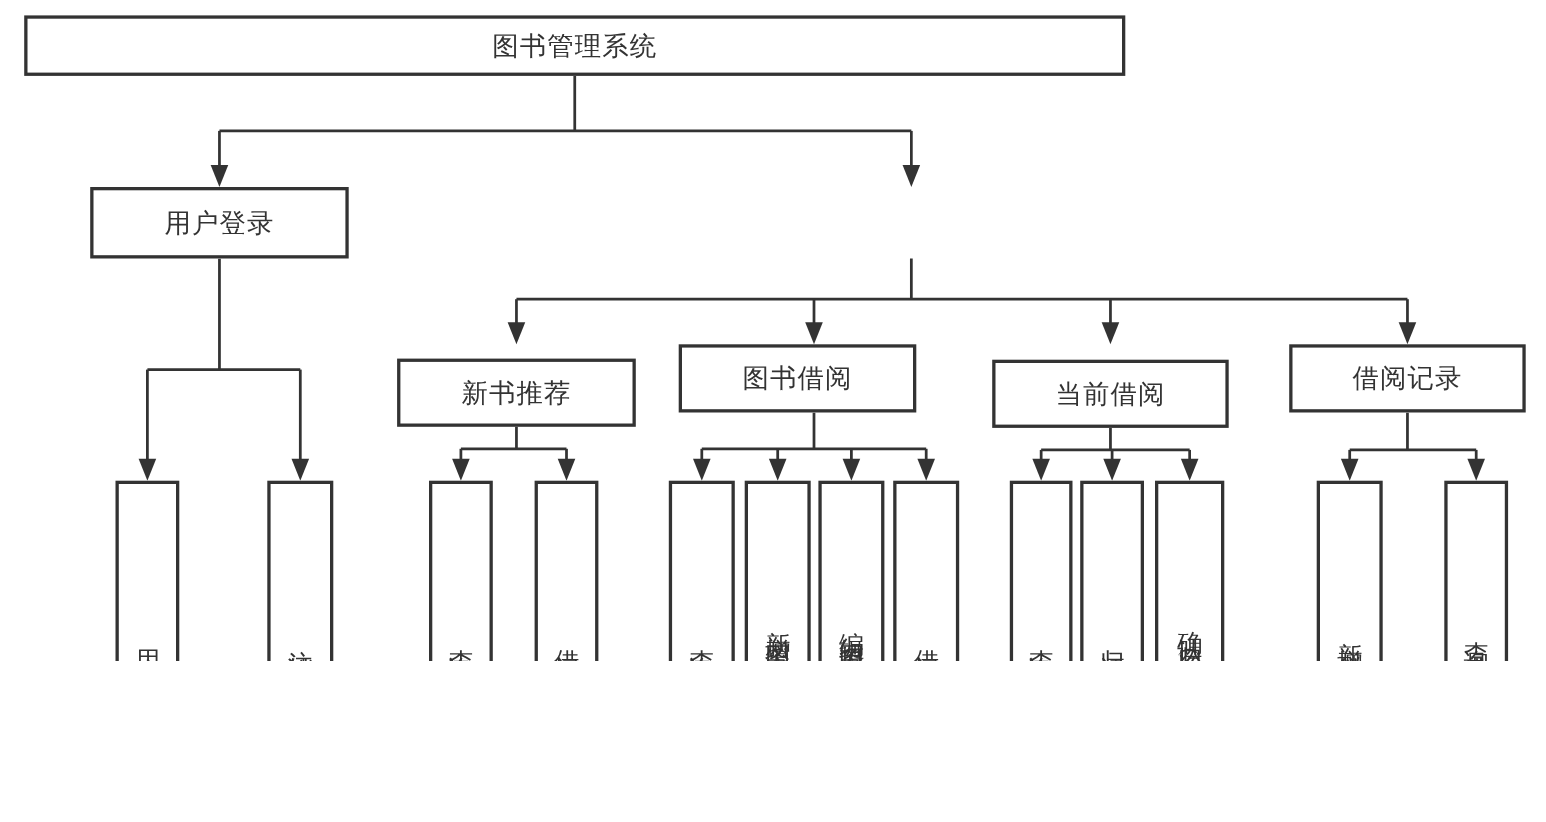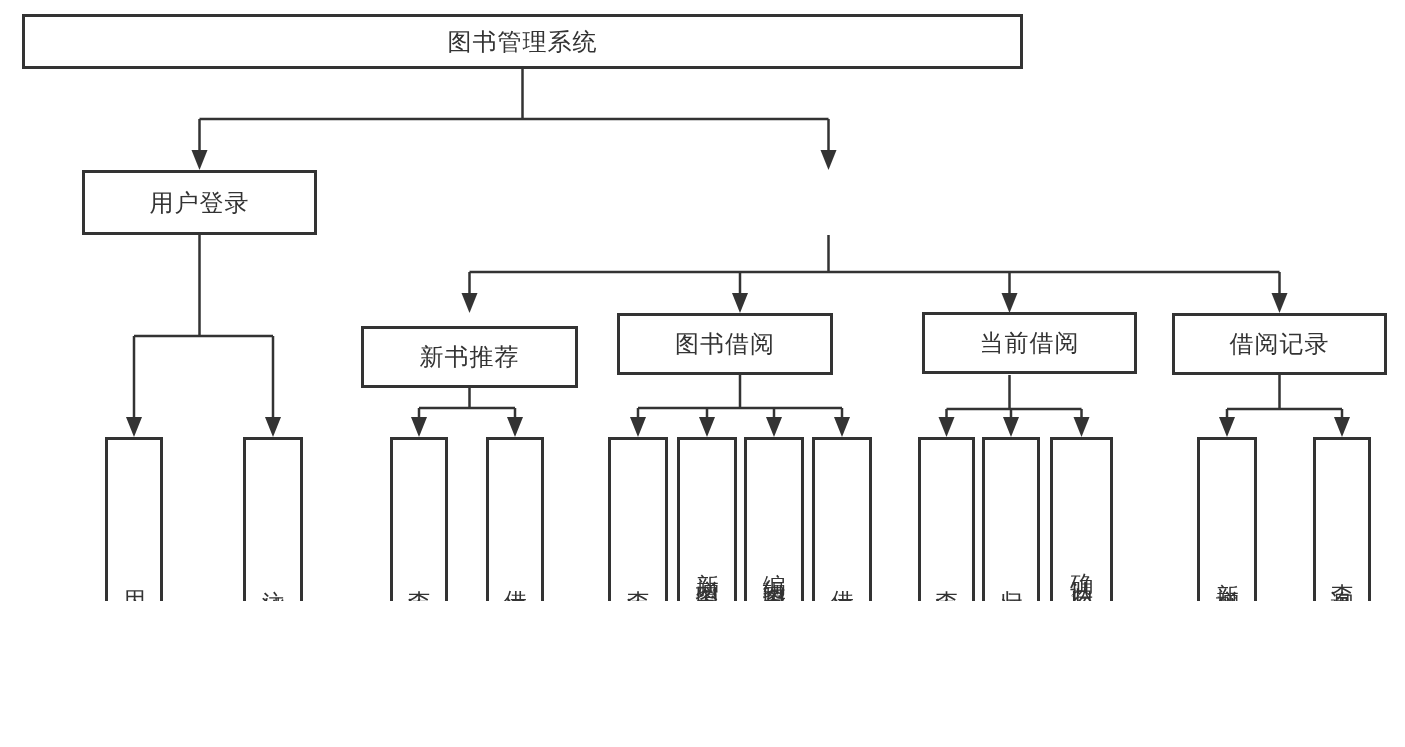--- a/index.html
+++ b/index.html
@@ -121,21 +121,21 @@
   <div class="box hnode" style="left:82px; top:170px; width:235px; height:65px;">
     <span>用户登录</span>
   </div>
 
   <div class="box hnode" style="left:361px; top:326px; width:217px; height:62px;">
     <span>新书推荐</span>
   </div>
   <div class="box hnode" style="left:617px; top:313px; width:216px; height:62px;">
     <span>图书借阅</span>
   </div>
-  <div class="box hnode" style="left:902px; top:312px; width:215px; height:62px;margin-left:20px;">
+  <div class="box hnode" style="left:902px; top:327px; width:215px; height:62px;">
     <span>当前借阅</span>
   </div>
   <div class="box hnode" style="left:1172px; top:313px; width:215px; height:62px;">
     <span>借阅记录</span>
   </div>
 
   <div class="box leaf" style="left:105px; top:437px; width:58px; height:298px;">
     <span class="vtext">用户登录</span>
   </div>
   <div class="box leaf" style="left:243px; top:437px; width:60px; height:298px;">

